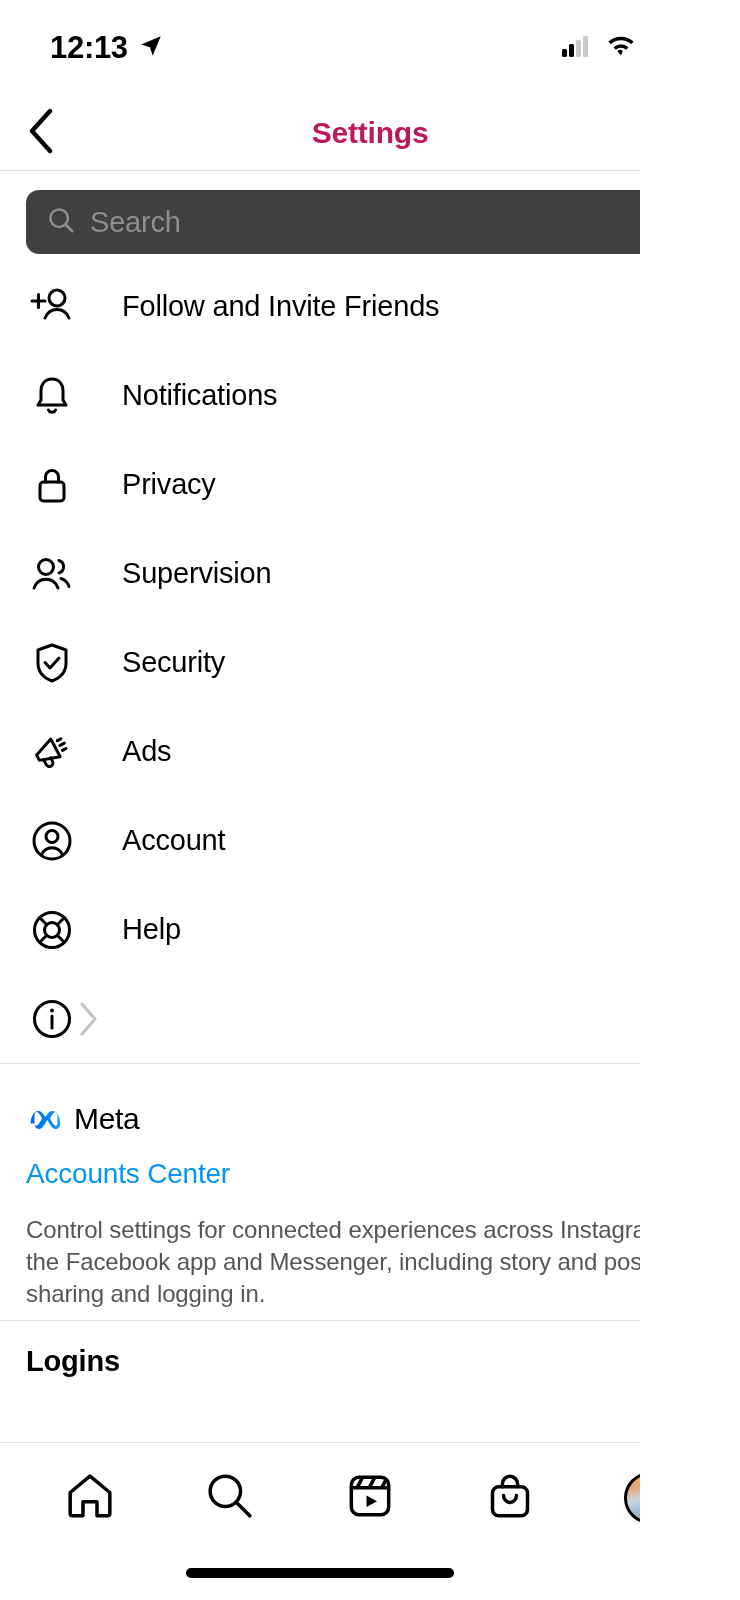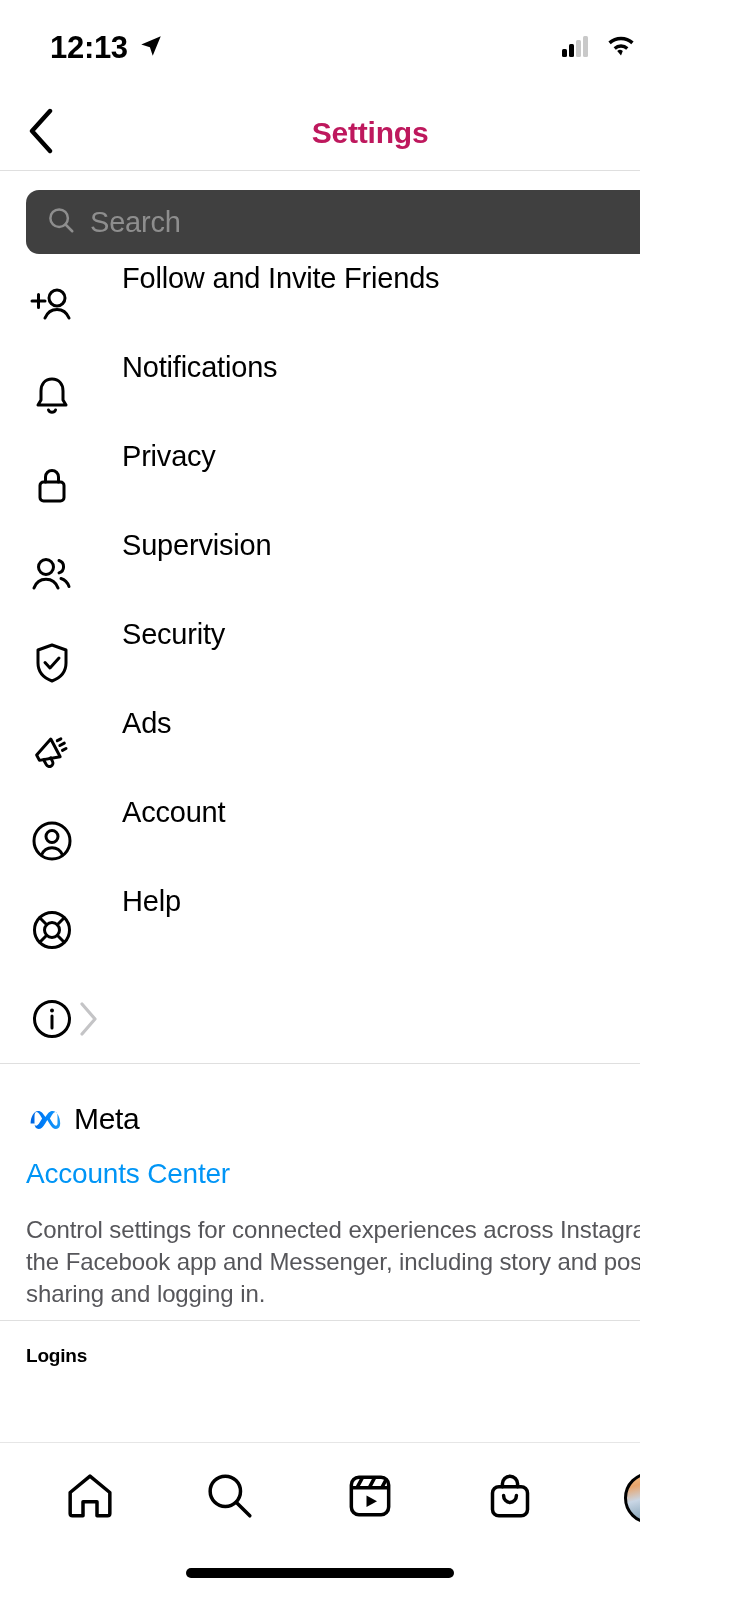--- a/index.html
+++ b/index.html
@@ -40,41 +40,41 @@
   .searchwrap { position:absolute; top:190px; left:0; width:740px; padding:0 26px; }
   .searchbar {
     height:64px; background:#404040; border-radius:13px;
     display:flex; align-items:center; gap:14px; padding:0 20px;
   }
   .search-placeholder { font-size:29px; color:#8e8e8e; letter-spacing:-0.2px; }
 
   
   .list { position:absolute; top:262px; left:0; width:740px; }
   .row {
-    position:relative; height:89px; display:flex; 
+    position:relative; height:89px; display:flex; align-items:center;
     padding-left:26px; padding-right:18px;
   }
   .row-icon { width:52px; min-width:52px; display:flex; align-items:center; justify-content:center; }
   .row-label { margin-left:44px; font-size:29px; color:#000; letter-spacing:-0.2px; flex:1; }
   .row-chevron { display:flex; align-items:center; }
 
   
   .meta-section { position:absolute; top:1064px; left:0; width:740px; padding:38px 26px 0 26px; }
   .meta-logo-line { display:flex; align-items:center; gap:8px;text-align:right; }
   .meta-word { font-size:30px; font-weight:500; color:#000; letter-spacing:-0.3px; }
   .accounts-center {
     margin-top:22px; font-size:28px; font-weight:400; letter-spacing:-0.2px;
   }
   .meta-desc {
     margin-top:24px; font-size:24px; line-height:1.34; color:#56565a; letter-spacing:-0.1px; max-width:672px;
   }
 
   
   .logins-divider { position:absolute; top:1320px; left:0; width:740px; height:1px; background:#dfdfdf; }
-  .logins-title { position:absolute; top:1345px; left:26px; font-size:19px; font-weight:600; color:#000; letter-spacing:-0.2px; }
+  .logins-title { position:absolute; top:1345px; left:26px; font-size:29px; font-weight:600; color:#000; letter-spacing:-0.2px; }
 
   
   .tabbar-divider { position:absolute; top:1442px; left:0; width:740px; height:1px; background:#e6e6e6; }
   .tabbar {
     position:absolute; top:1443px; left:0; width:740px; height:110px;
     display:flex; align-items:center; justify-content:space-around; padding:0 20px;
   }
   .tabitem { position:relative; width:90px; height:80px; display:flex; align-items:center; justify-content:center; }
   .avatar {
     width:52px; height:52px; border-radius:50%; border:3px solid #000; overflow:hidden;

